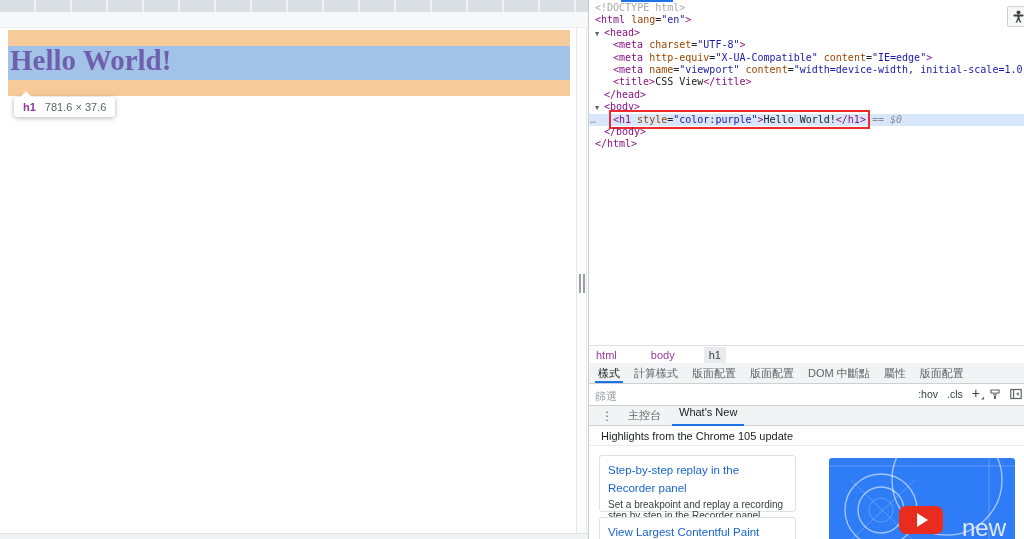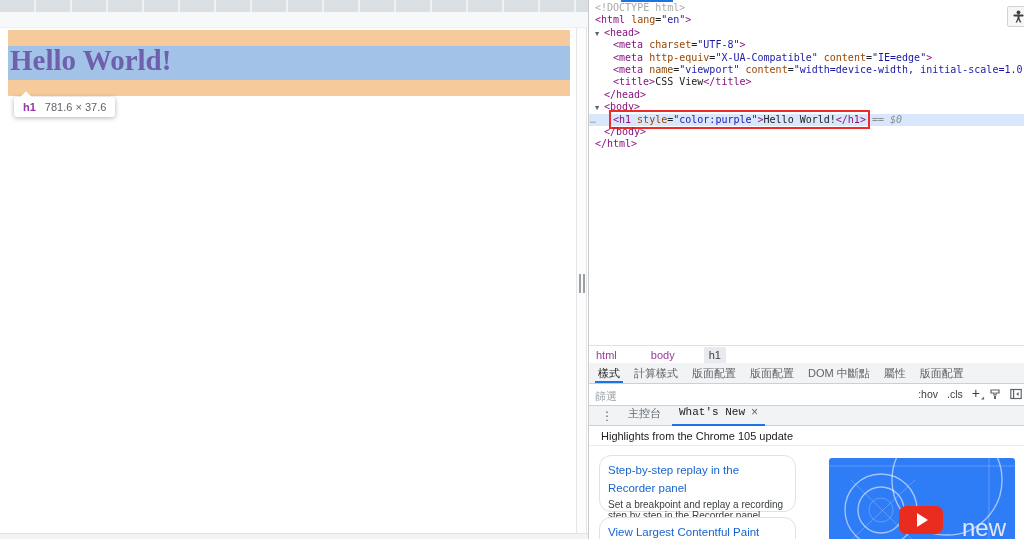--- a/index.html
+++ b/index.html
@@ -75,32 +75,32 @@
   .ftools { position:absolute; right:3px; top:0; height:19px; display:flex; align-items:center; gap:9px;
     color:#3c4043; font-size:10.5px; }
   .ficon { display:flex; align-items:center; }
   .fplus { font-size:14px; position:relative; top:-1px; }
   .fplus::after { content:"◢"; font-size:4px; position:absolute; bottom:1px; right:-4px; color:#5f6368; }
 
   .drawer-tabs { position:absolute; left:0; top:405px; width:436px; height:21px; background:#f1f3f4;
     border-top:1px solid #ccd0d4; border-bottom:1px solid #ccd0d4; display:flex; align-items:stretch;
     padding-left:6px; }
   .dmenu { display:flex; align-items:center; padding:0 6px; color:#5f6368; font-size:12px; }
-  .dtab { padding:0 9px; display:flex; align-items:flex-start; gap:6px; color:#5f6368; position:relative; font-size:11px;font-family:Liberation Mono, monospace; }
-  .dtab.active { color:#202124; }
+  .dtab { padding:0 9px; display:flex; align-items:center; gap:6px; color:#5f6368; position:relative; font-size:11px; }
+  .dtab.active { color:#202124;flex-direction:column; }
   .dtab.active::after { content:""; position:absolute; left:2px; right:2px; bottom:-1px; height:2px; background:#1a73e8; }
   .dclose { color:#5f6368; font-size:12px; }
 
   .highlights { position:absolute; left:0; top:426px; width:436px; height:20px; background:#fff;
     border-bottom:1px solid #e8eaed; display:flex; align-items:center; padding-left:12px;
     font-size:11px; color:#202124; }
 
   .wn-content { position:absolute; left:0; top:446px; width:436px; height:93px; background:#fff; overflow:hidden; }
   .wn-card { position:absolute; left:10px; width:197px; background:#fff; border:1px solid #dfe1e5;
-    border-radius:12px; padding:5px 8px 6px; }
+    border-radius:3px; padding:5px 8px 6px; }
   .wn-card:nth-child(1) { top:9px; height:57px; }
   .wn-card:nth-child(2) { top:71px; height:40px; }
   .wn-title { color:#1864cf; font-size:11.5px; line-height:18px; }
   .wn-desc { color:#3c4043; font-size:10px; line-height:11px; margin-top:2px; }
 
   .wn-video { position:absolute; left:240px; top:12px; width:186px; height:85px; background:#2e7cf6;
     border-radius:3px; overflow:hidden; }
   .bp-svg { position:absolute; left:0; top:0; }
   .play-btn { position:absolute; left:70px; top:48px; width:44px; height:28px; background:#ea2c1f;
     border-radius:7px; display:flex; align-items:center; justify-content:center; }

